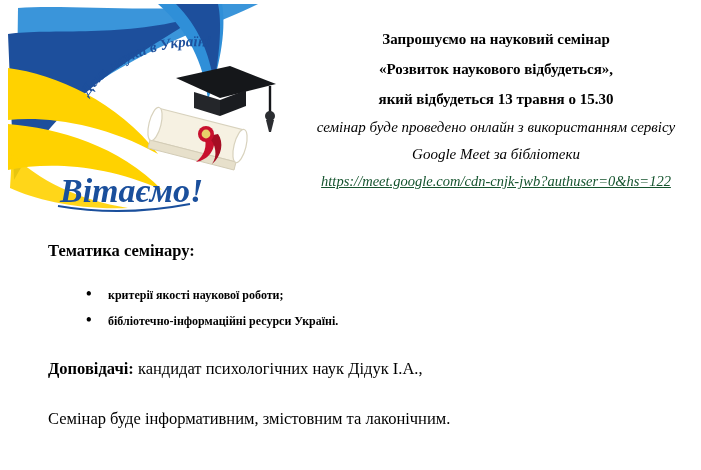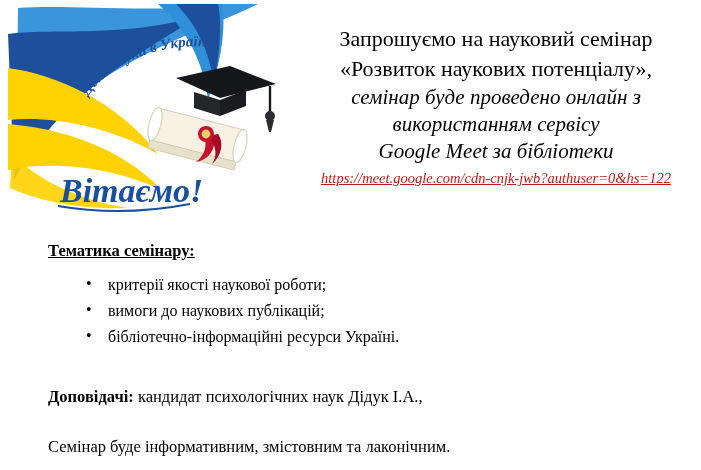--- a/index.html
+++ b/index.html
@@ -35,75 +35,75 @@
   }
 
   .invite-block {
     position: absolute;
     left: 300px;
     top: 24px;
     width: 392px;
     text-align: center;
   }
   .invite-line {
-    font-size: 22px;
-    font-weight: normal;
+    font-size: 15px;
+    font-weight: bold;
     line-height: 30px;
     white-space: nowrap;
   }
   .invite-sub {
-    font-size: 21px;
+    font-size: 15px;
     font-style: italic;
     line-height: 27px;
   }
   .invite-link {
     font-size: 14.5px;
     font-style: italic;
-    color: #b91c1c;
+    color: #14532d;
     text-decoration: underline;
     line-height: 26px;
     display: inline-block;
     cursor: pointer;
   }
 
   
   .doc-body {
     position: absolute;
     left: 48px;
     top: 238px;
     width: 620px;
   }
   .section-head {
     font-size: 16.5px;
     font-weight: bold;
     line-height: 26px;
-    margin: 0 0 8px 0;
-    text-decoration: underline;
+    margin: 0 0 18px 0;
   }
   ul.topic-list {
     margin: 0;
     padding: 0 0 0 38px;
     list-style: none;
   }
   ul.topic-list li {
-    font-size: 16px;
+    font-size: 12px;
     line-height: 26px;
     position: relative;
     padding-left: 22px;
+    font-weight: bold;
   }
   ul.topic-list li::before {
     content: "\2022";
     position: absolute;
     left: 0;
     top: -1px;
     font-size: 16px;
   }
 
   .speakers {
-    margin-top: 34px;
+    margin-top: 22px;
     font-size: 16.5px;
     line-height: 26px;
   }
   .speakers .label {
     font-weight: bold;
   }
   .speakers .second {
     display: block;
     padding-left: 84px;
   }
@@ -160,35 +160,35 @@
         <circle cx="198" cy="130" r="4.4" fill="#e8cf6a"></circle>
       </g>
 
       <text x="52" y="198" font-family="Liberation Serif, serif" font-size="34" font-style="italic" font-weight="bold" fill="#1a4f9c">Вітаємо!</text>
       <path d="M50,202 C96,210 140,208 182,200" stroke="#1a4f9c" stroke-width="2" fill="none"></path>
     </svg>
   </div>
 
   <div class="invite-block">
     <div class="invite-line">Запрошуємо на науковий семінар</div>
-    <div class="invite-line">«Розвиток наукових потенціалу»,</div>
+    <div class="invite-line">«Розвиток наукового відбудеться»,</div>
+    <div class="invite-line">який відбудеться 13 травня о 15.30</div>
     <div class="invite-sub">семінар буде проведено онлайн з використанням сервісу</div>
     <div class="invite-sub">Google Meet за бібліотеки</div>
     <a class="invite-link" href="#">https://meet.google.com/cdn-cnjk-jwb?authuser=0&amp;hs=122</a>
   </div>
 
 </div>
 
 <div class="doc-body">
 
   <p class="section-head">Тематика семінару:</p>
 
   <ul class="topic-list">
     <li>критерії якості наукової роботи;</li>
-    <li>вимоги до наукових публікацій;</li>
     <li>бібліотечно-інформаційні ресурси Україні.</li>
   </ul>
 
   <div class="speakers">
     <span class="label">Доповідачі:</span><span> кандидат психологічних наук Дідук І.А.,</span>
   </div>
 
   <div class="closing">Семінар буде інформативним, змістовним та лаконічним.</div>
 
 </div>

